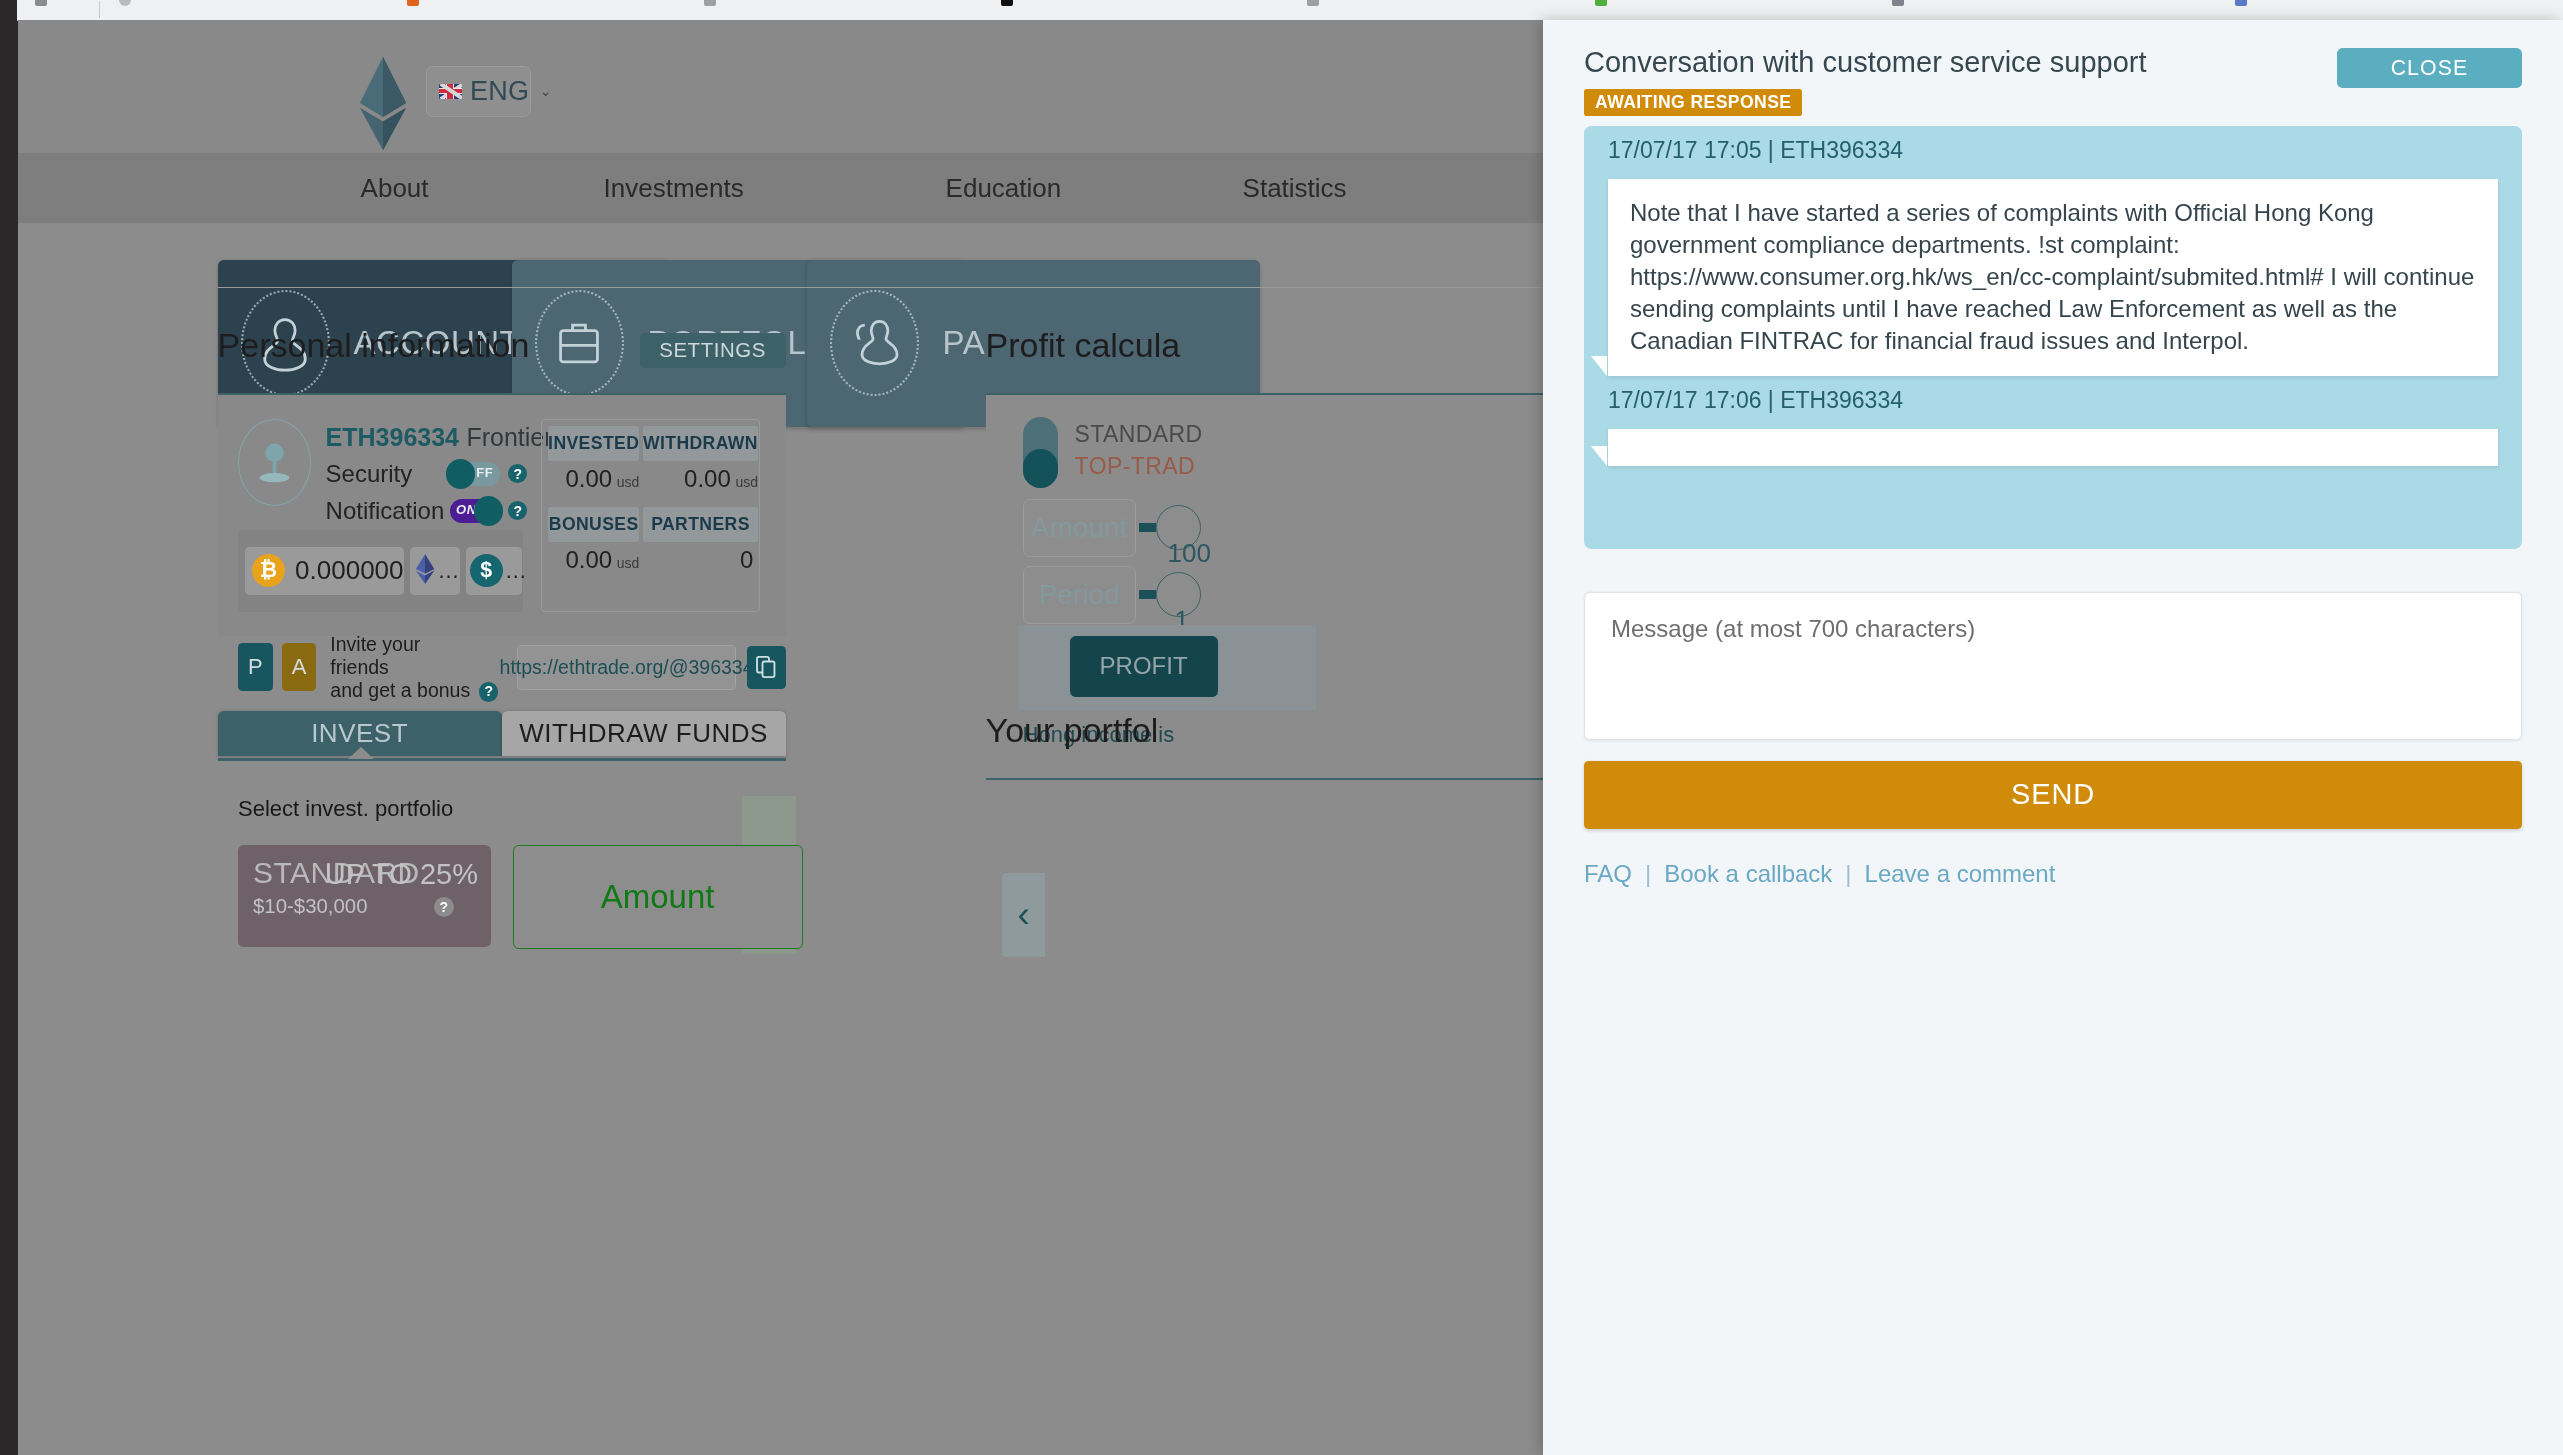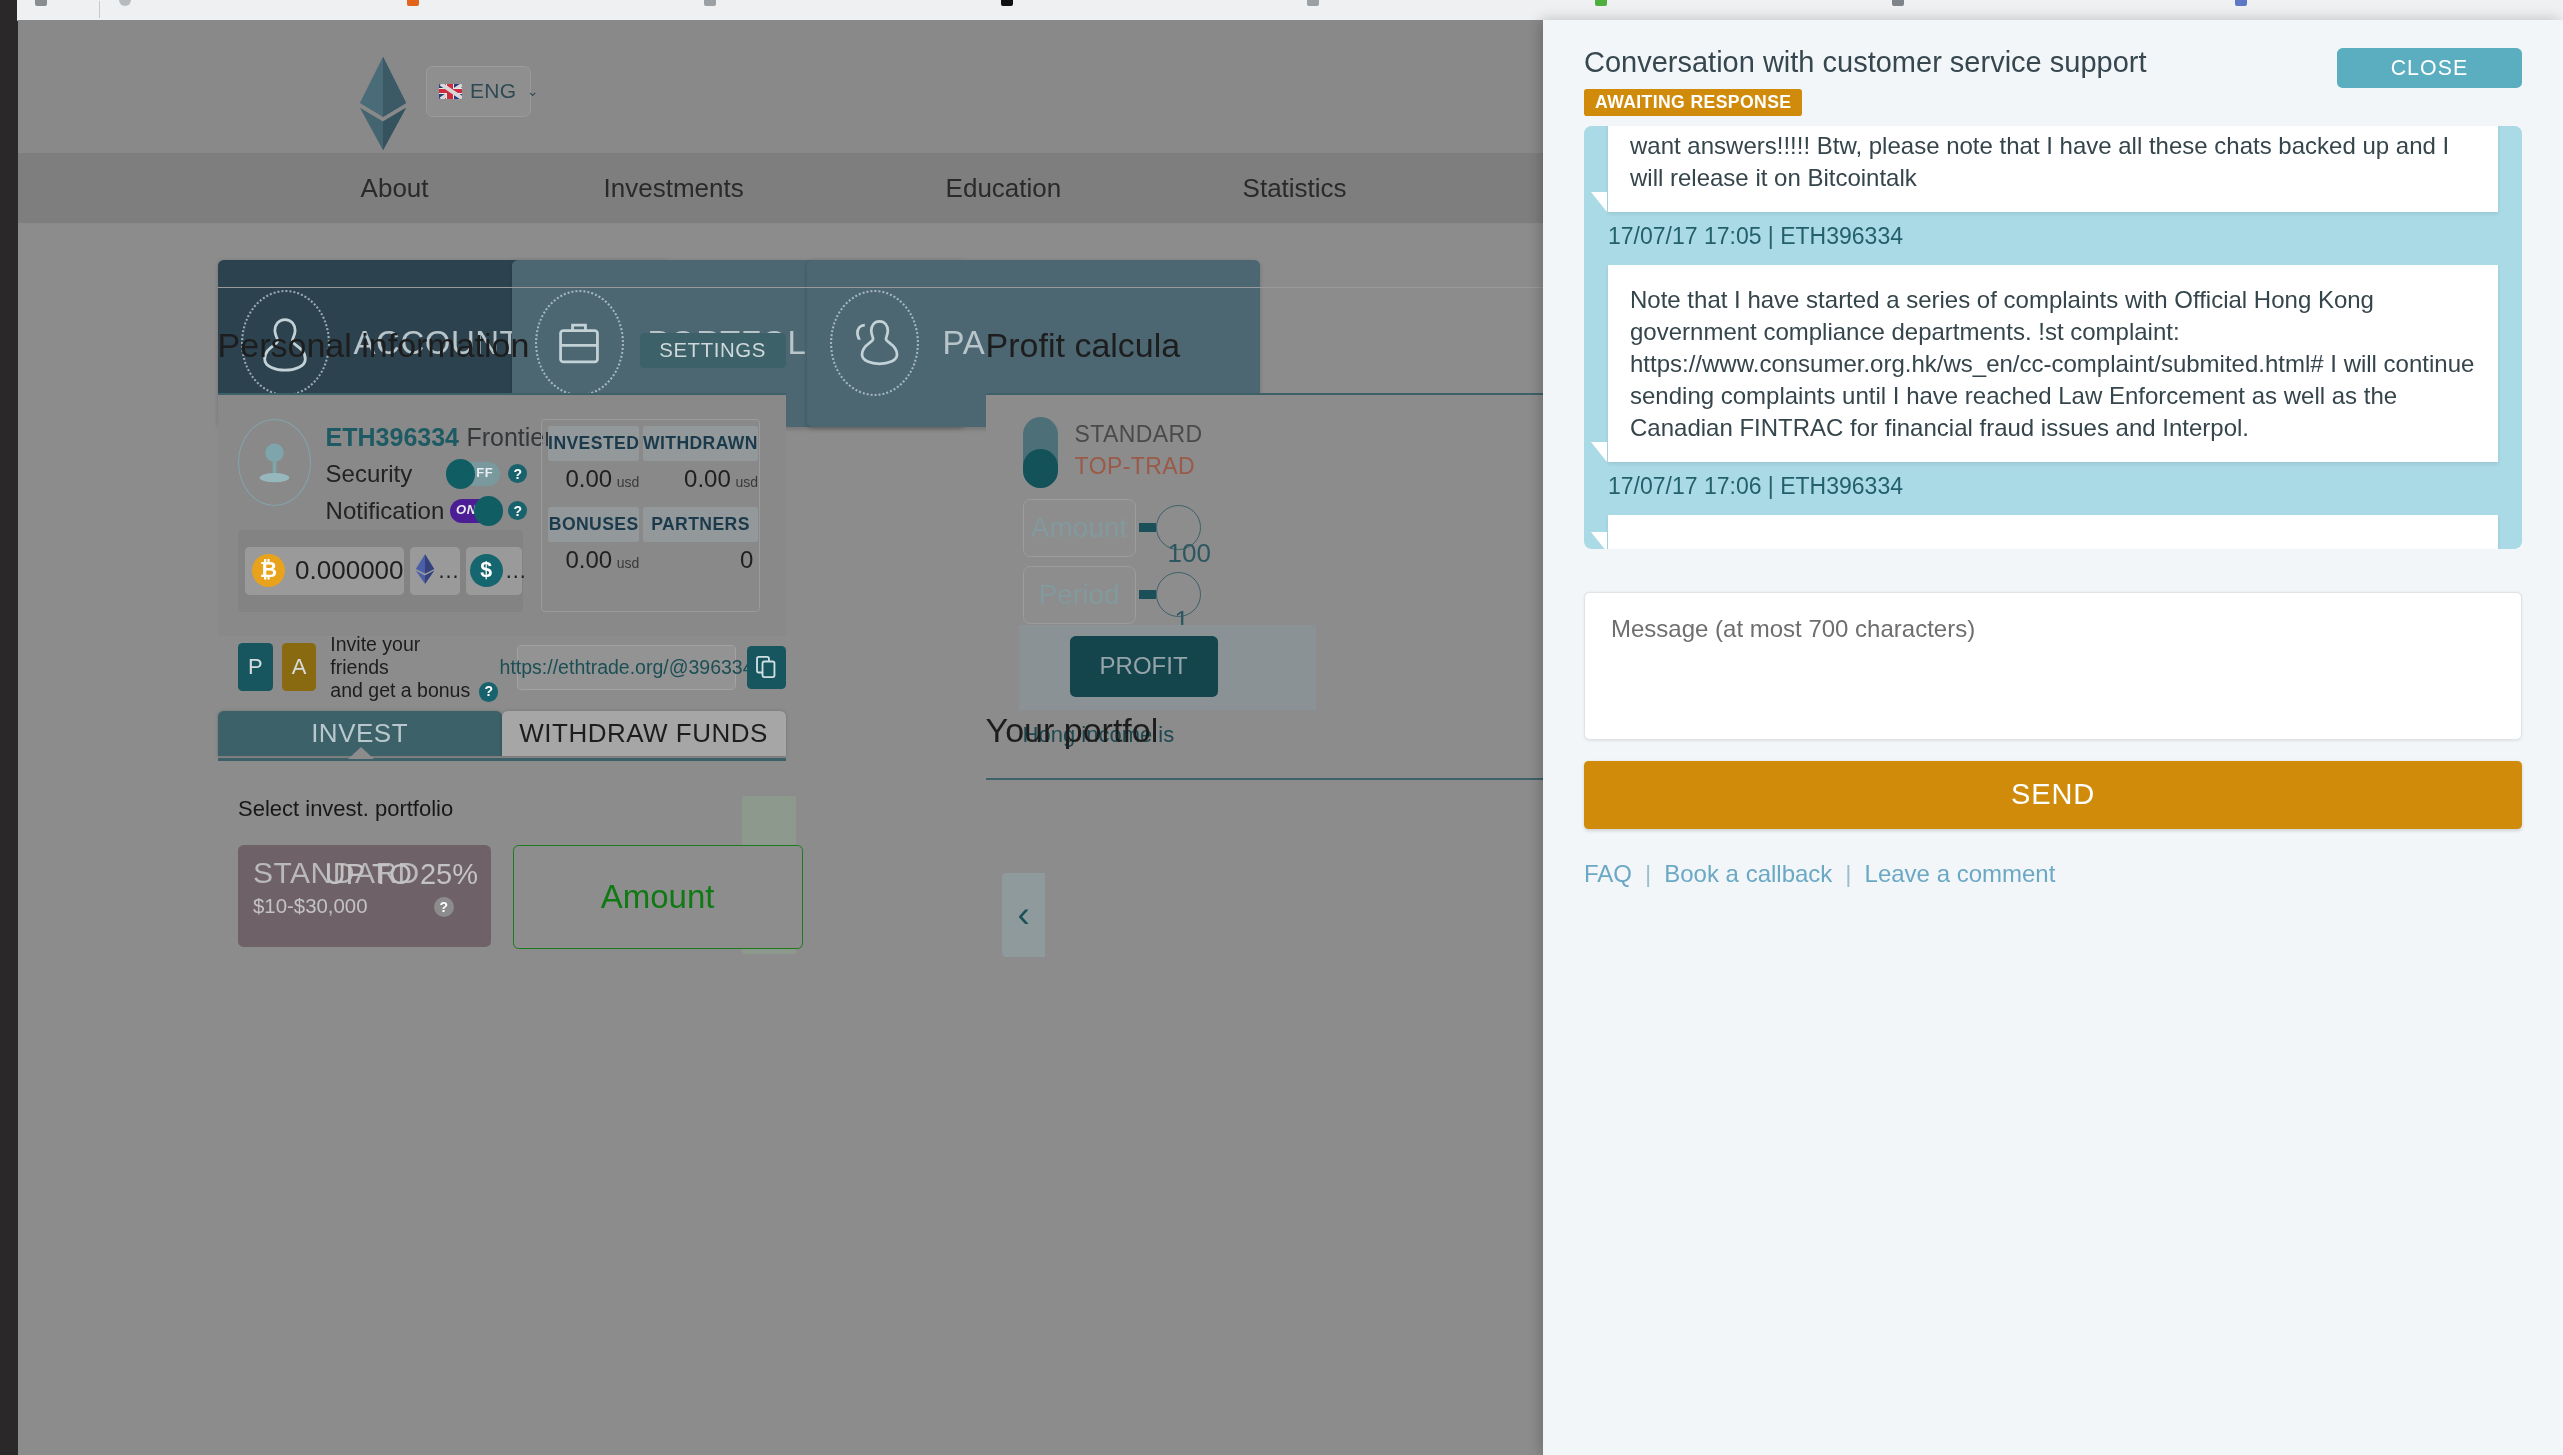--- a/index.html
+++ b/index.html
@@ -74,21 +74,21 @@
     transform-origin: center;
   }
   #flag-uk::before { transform: rotate(56deg); }
   #flag-uk::after  { transform: rotate(-56deg); }
   .flag-cross-h, .flag-cross-v { position: absolute; background: #cf2b3f; }
   .flag-cross-h { left: 0; right: 0; top: 38%; height: 24%; }
   .flag-cross-v { top: 0; bottom: 0; left: 38%; width: 24%; }
   .flag-white-h, .flag-white-v { position: absolute; background: #e7e7e7; }
   .flag-white-h { left: 0; right: 0; top: 31%; height: 38%; }
   .flag-white-v { top: 0; bottom: 0; left: 31%; width: 38%; }
-  #lang-label { font-size: 21px; color: #2f4a55; letter-spacing: 0.3px; }
+  #lang-label { font-size: 27px; color: #2f4a55; letter-spacing: 0.3px; }
   #lang-caret { font-size: 14px; color: #3a4c55; margin-left: 1.9px; }
 
   #close-x {
     position: absolute; left: 1743px; top: 42px;
     width: 41px; height: 41px;
     color: #f5a623; font-size: 45px; line-height: 37px;
     font-weight: 300; text-align: center;
   }
   #header-ghost-btn {
     position: absolute; left: 1800px; top: 45px;
@@ -746,23 +746,20 @@
 <div id="chat-panel">
 
   <div id="chat-header">
     <div id="chat-title">Conversation with customer service support</div>
     <div id="chat-close-btn">CLOSE</div>
   </div>
 
   <div id="status-badge">AWAITING RESPONSE</div>
 
   <div id="chat-scroll">
-    <div class="msg-bubble top-cut">
-      <span>want answers!!!!! Btw, please note that I have all these chats backed up and I will release it on Bitcointalk</span>
-    </div>
     <div class="msg-meta">17/07/17 17:05 | ETH396334</div>
     <div class="msg-bubble">
       <span>Note that I have started a series of complaints with Official Hong Kong government compliance departments. !st complaint: https://www.consumer.org.hk/ws_en/cc-complaint/submited.html# I will continue sending complaints until I have reached Law Enforcement as well as the Canadian FINTRAC for financial fraud issues and Interpol.</span>
     </div>
     <div class="msg-meta">17/07/17 17:06 | ETH396334</div>
     <div class="msg-bubble">
       
     </div>
   </div>
 

